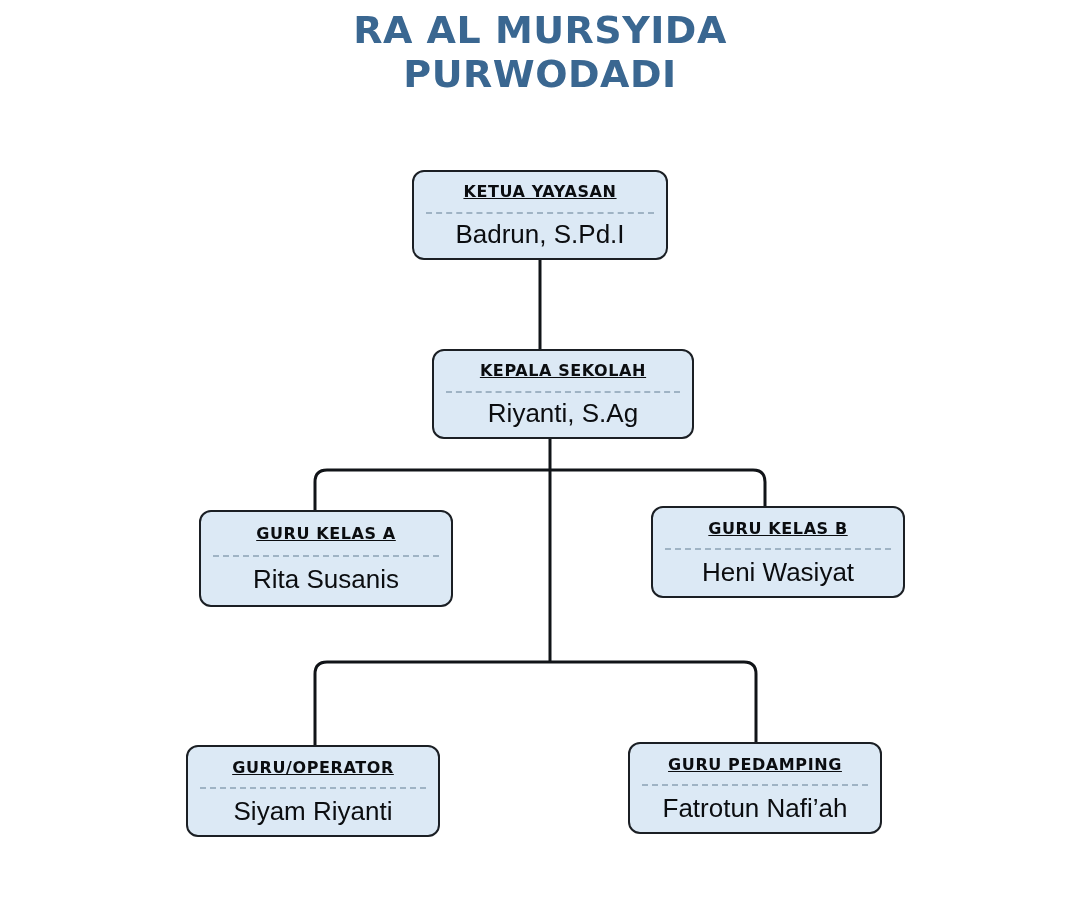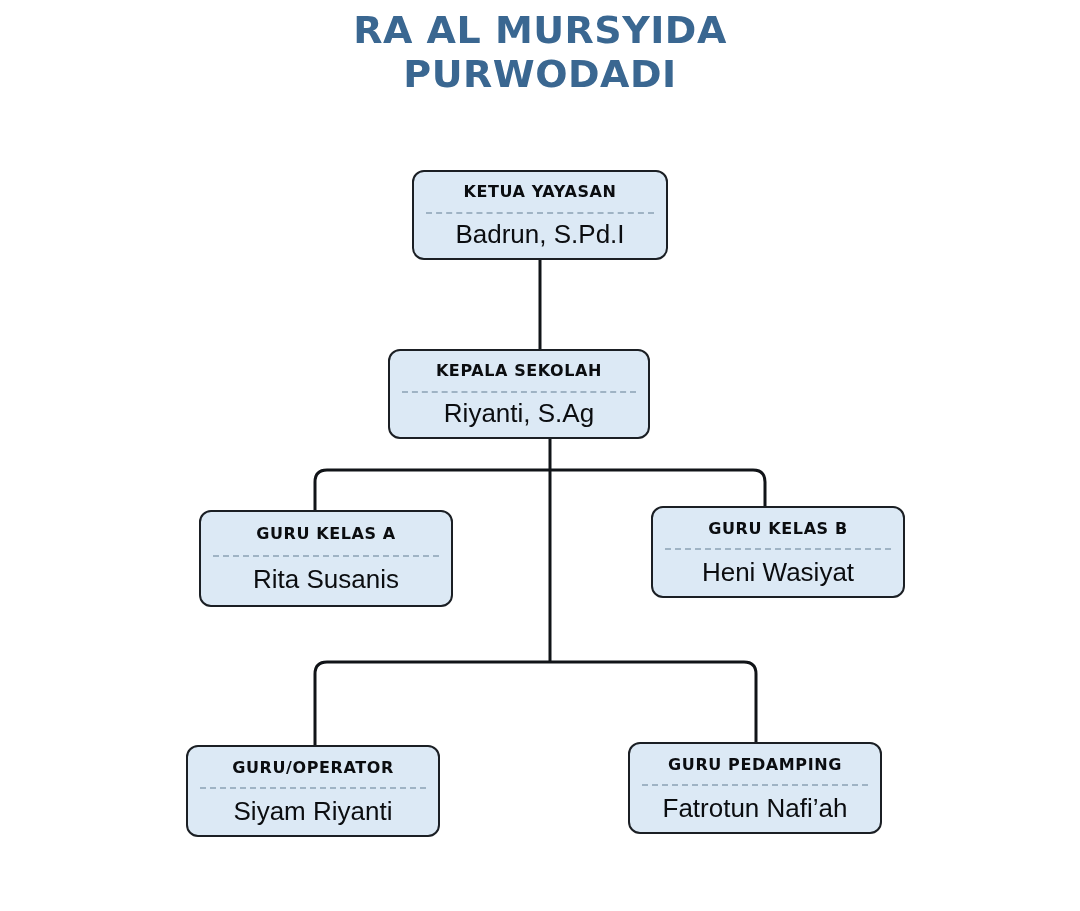--- a/index.html
+++ b/index.html
@@ -72,20 +72,21 @@
     align-items: center;
     justify-content: center;
     font-family: "DejaVu Sans", sans-serif;
     font-weight: bold;
     font-size: 16px;
     letter-spacing: 0.6px;
     color: #0b0d10;
     text-align: center;
     padding: 0 10px;
     box-sizing: border-box;
+    text-decoration: underline;
   }
   .node-divider {
     height: 0;
     margin: 0 12px;
     border-top: 2px dashed #9fb3c4;
   }
   .node-name {
     flex: 1 1 auto;
     display: flex;
     align-items: center;
@@ -94,21 +95,21 @@
     font-weight: normal;
     font-size: 26px;
     color: #0b0d10;
     text-align: center;
     padding: 0 10px 2px 10px;
     box-sizing: border-box;
   }
 
   
   #node-ketua-yayasan   { left: 412px; top: 170px; width: 256px; height: 90px; }
-  #node-kepala-sekolah  { left: 388px; top: 349px; width: 262px; height: 90px; }
+  #node-kepala-sekolah  { left: 432px; top: 349px; width: 262px; height: 90px; }
   #node-guru-kelas-a    { left: 199px; top: 510px; width: 254px; height: 97px; }
   #node-guru-kelas-b    { left: 641px; top: 506px; width: 254px; height: 92px; margin-left: 10px; }
   #node-guru-operator   { left: 186px; top: 745px; width: 254px; height: 92px; }
   #node-guru-pedamping  { left: 628px; top: 742px; width: 254px; height: 92px; }
 </style>
 </head>
 <body>
 
 <div id="page">
 

